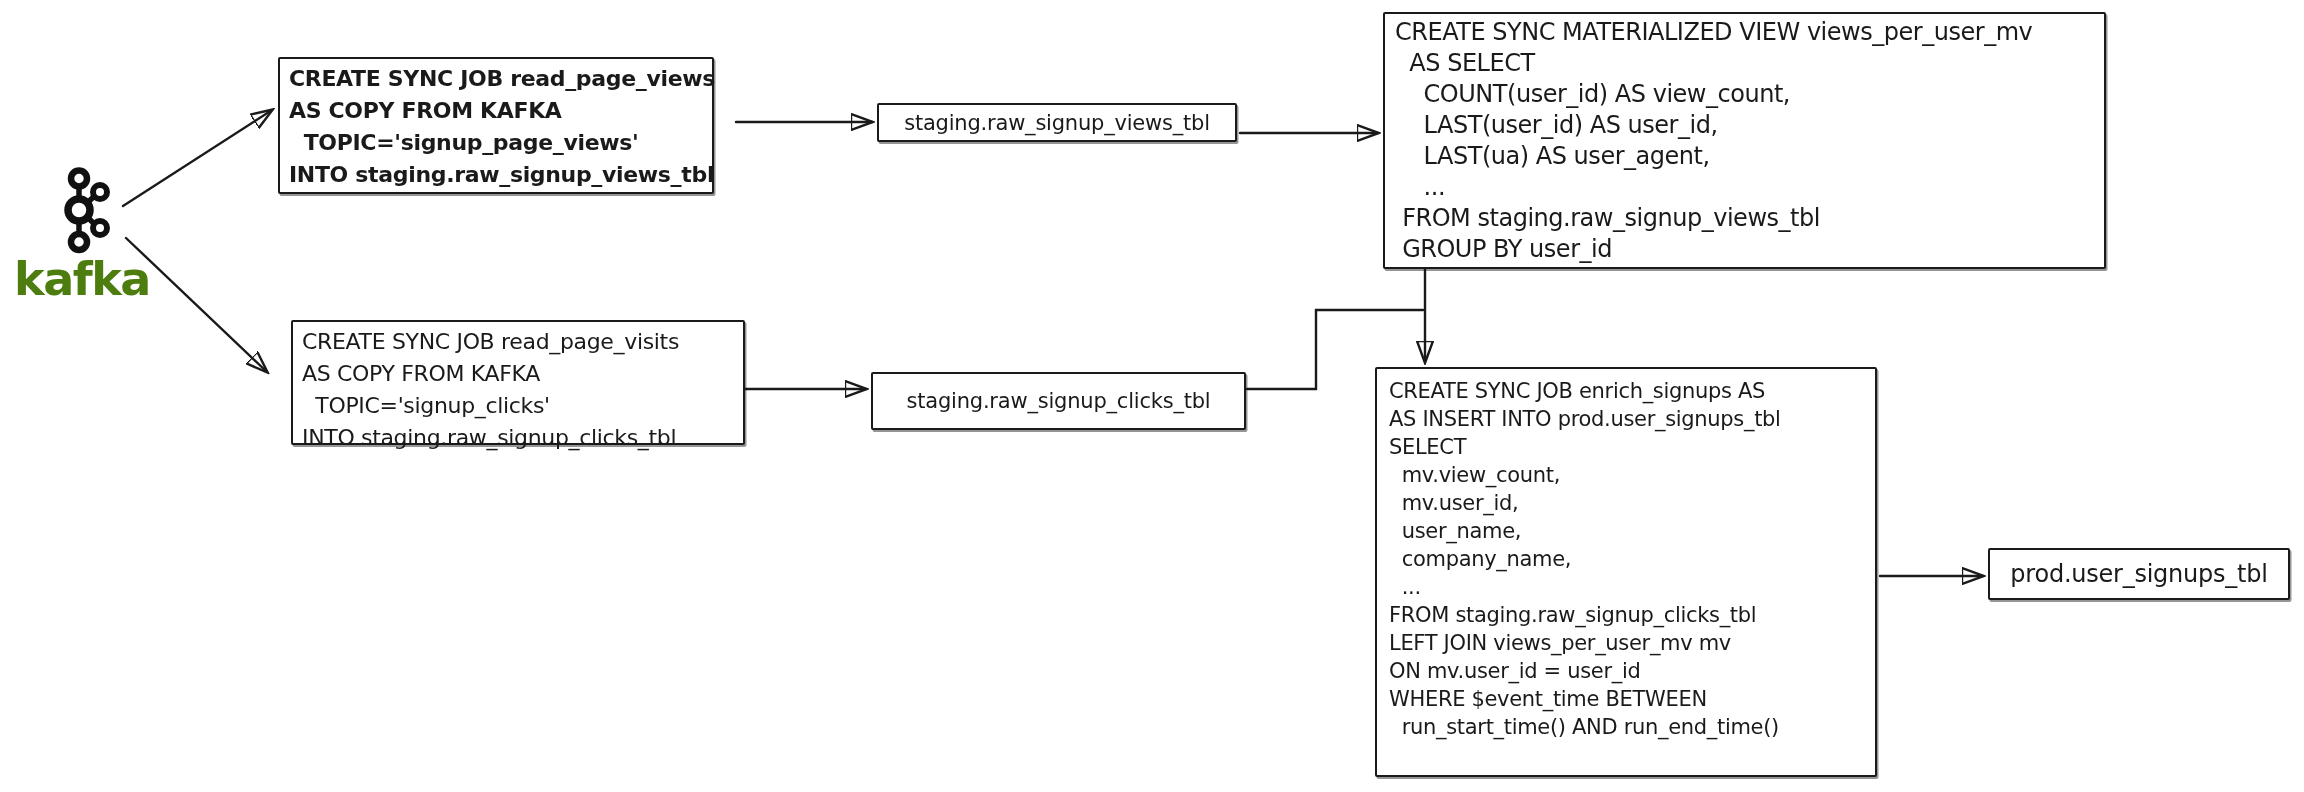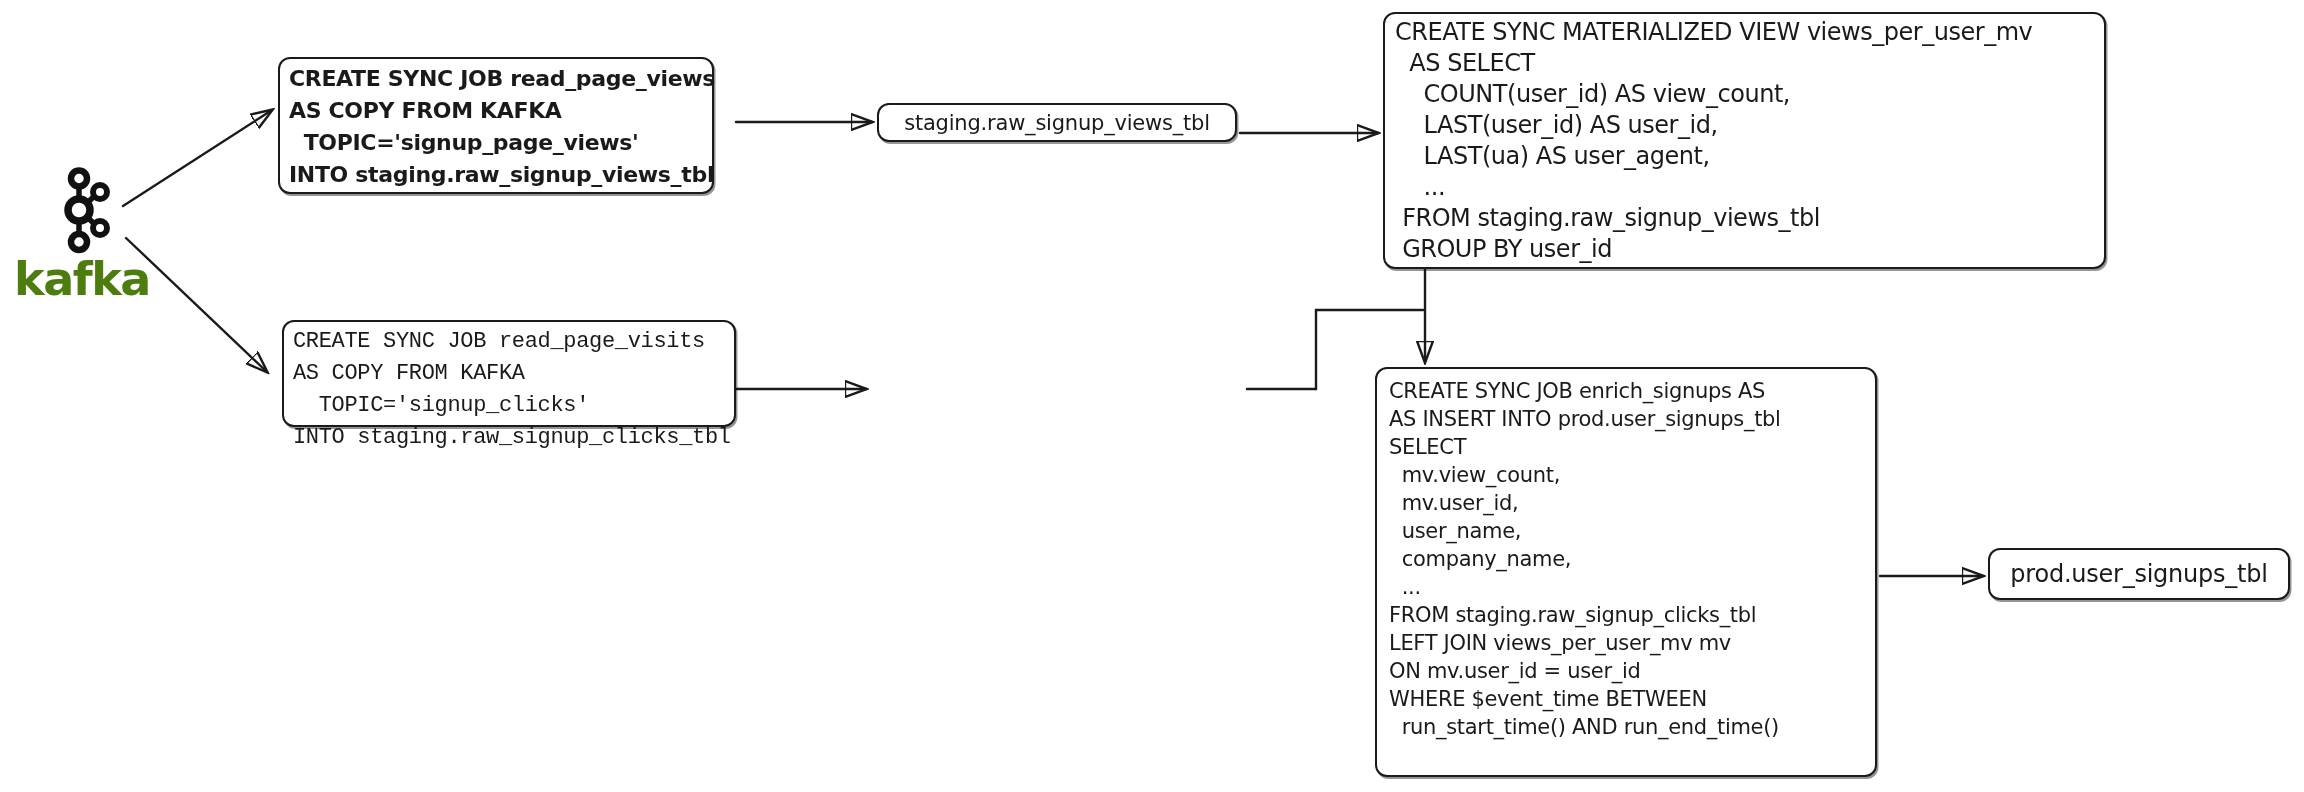--- a/index.html
+++ b/index.html
@@ -22,21 +22,21 @@
     stroke: #1a1a1a;
     stroke-width: 2.4;
     fill: none;
     stroke-linecap: round;
     stroke-linejoin: miter;
   }
   .node {
     position: absolute;
     background: #ffffff;
     border: 2.5px solid #1a1a1a;
-    border-radius: 12px;
+    border-radius: 2px;
     box-sizing: border-box;
     box-shadow: 1.5px 2px 0 rgba(20,20,20,0.45);
   }
   .code {
     white-space: pre;
     font-size: 22px;
     line-height: 32px;
     padding: 4px 9px;
     letter-spacing: -0.015em;
   }
@@ -117,27 +117,28 @@
       </g>
     </svg>
     <div class="kafka-word">kafka</div>
   </div>
 
   <div class="node code" style="left:278px; top:57px; width:436px; height:137px;font-weight:bold;">CREATE SYNC JOB read_page_views
 AS COPY FROM KAFKA
   TOPIC='signup_page_views'
 INTO staging.raw_signup_views_tbl</div>
 
-  <div class="node code" style="left:282px; top:320px; width:454px; height:107px;font-family:Liberation Mono, monospace;">CREATE SYNC JOB read_page_visits
+  <div class="node code" style="left:291px; top:320px; width:454px; height:125px;">CREATE SYNC JOB read_page_visits
 AS COPY FROM KAFKA
   TOPIC='signup_clicks'
 INTO staging.raw_signup_clicks_tbl</div>
 
   <div class="node tbl-label" style="left:877px; top:103px; width:360px; height:39px;">staging.raw_signup_views_tbl</div>
 
+  <div class="node tbl-label" style="left:871px; top:372px; width:375px; height:58px;">staging.raw_signup_clicks_tbl</div>
 
   <div class="node code-mv" style="left:1383px; top:12px; width:723px; height:257px;">CREATE SYNC MATERIALIZED VIEW views_per_user_mv
   AS SELECT
     COUNT(user_id) AS view_count,
     LAST(user_id) AS user_id,
     LAST(ua) AS user_agent,
     ...
  FROM staging.raw_signup_views_tbl
  GROUP BY user_id</div>
 

